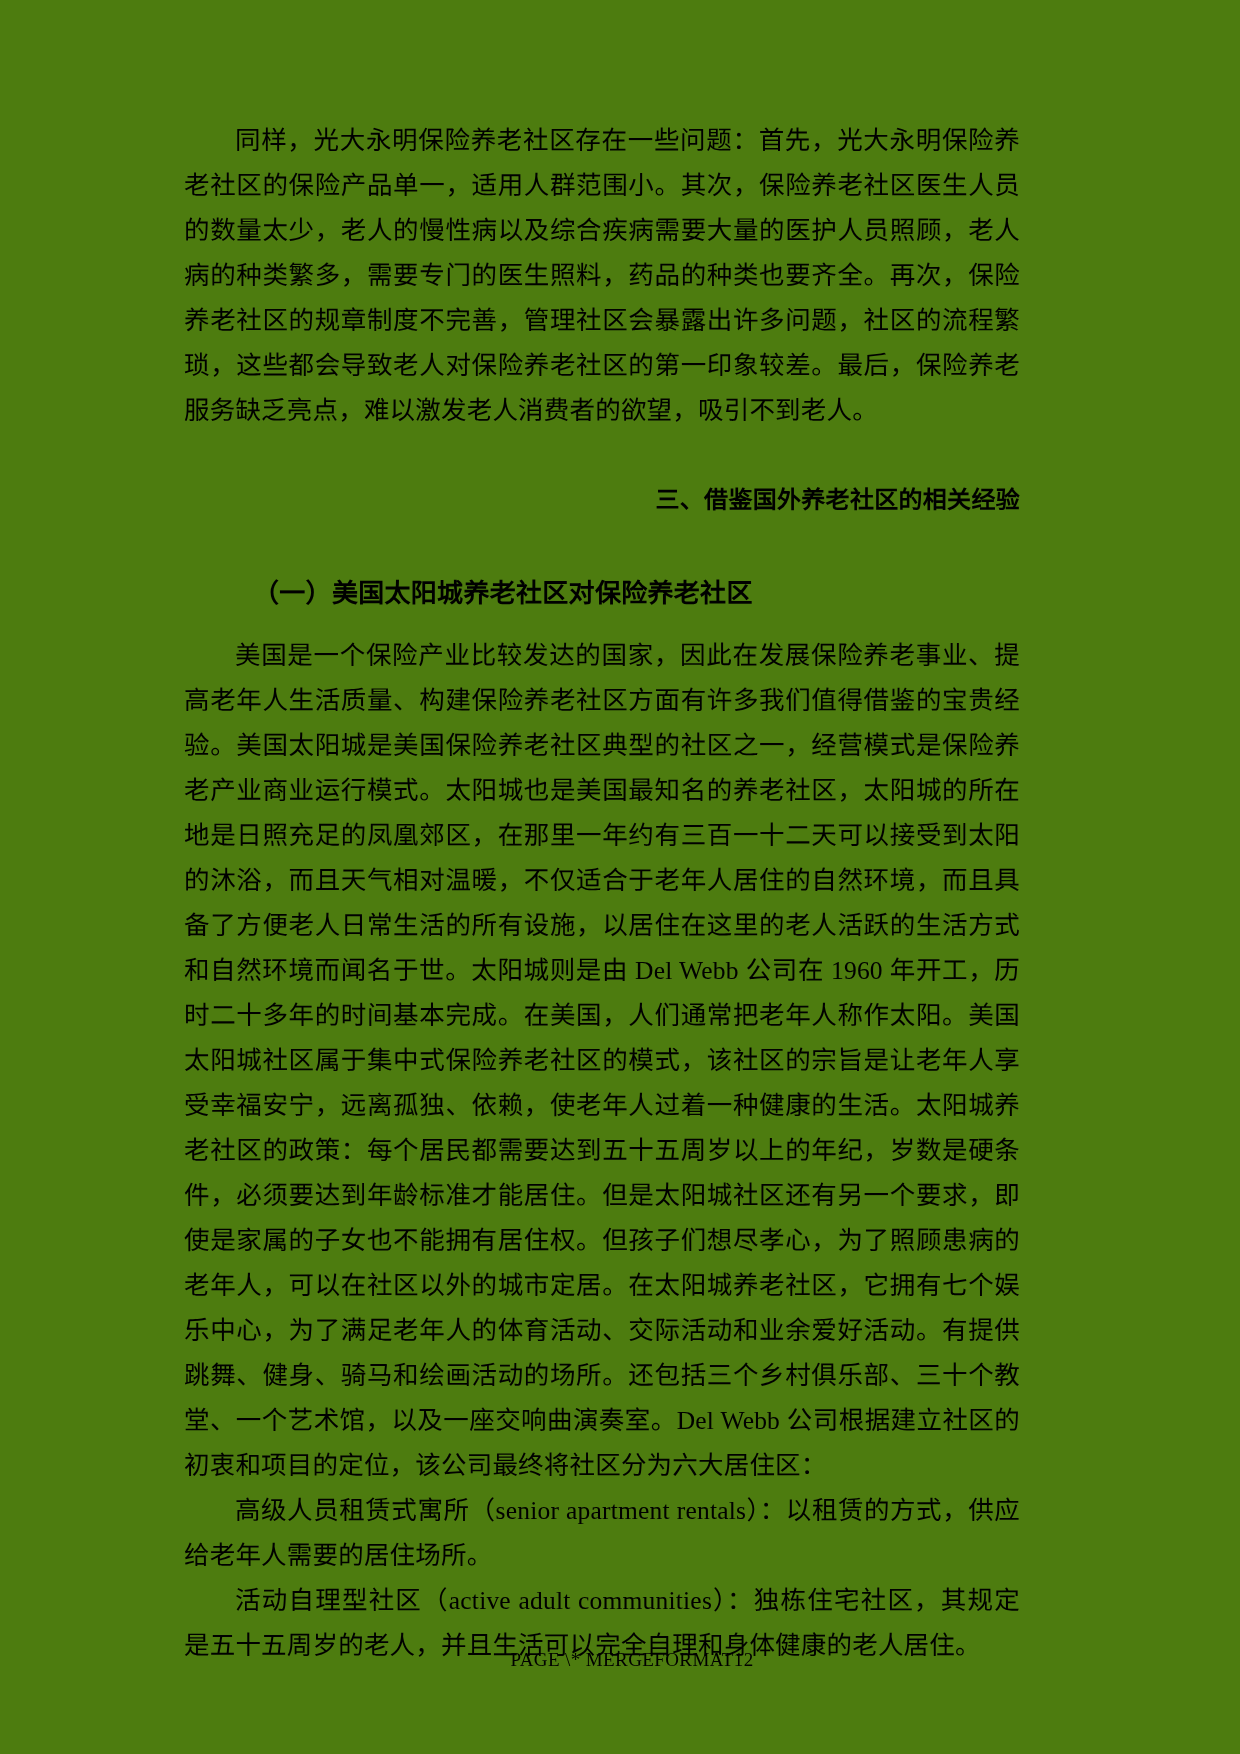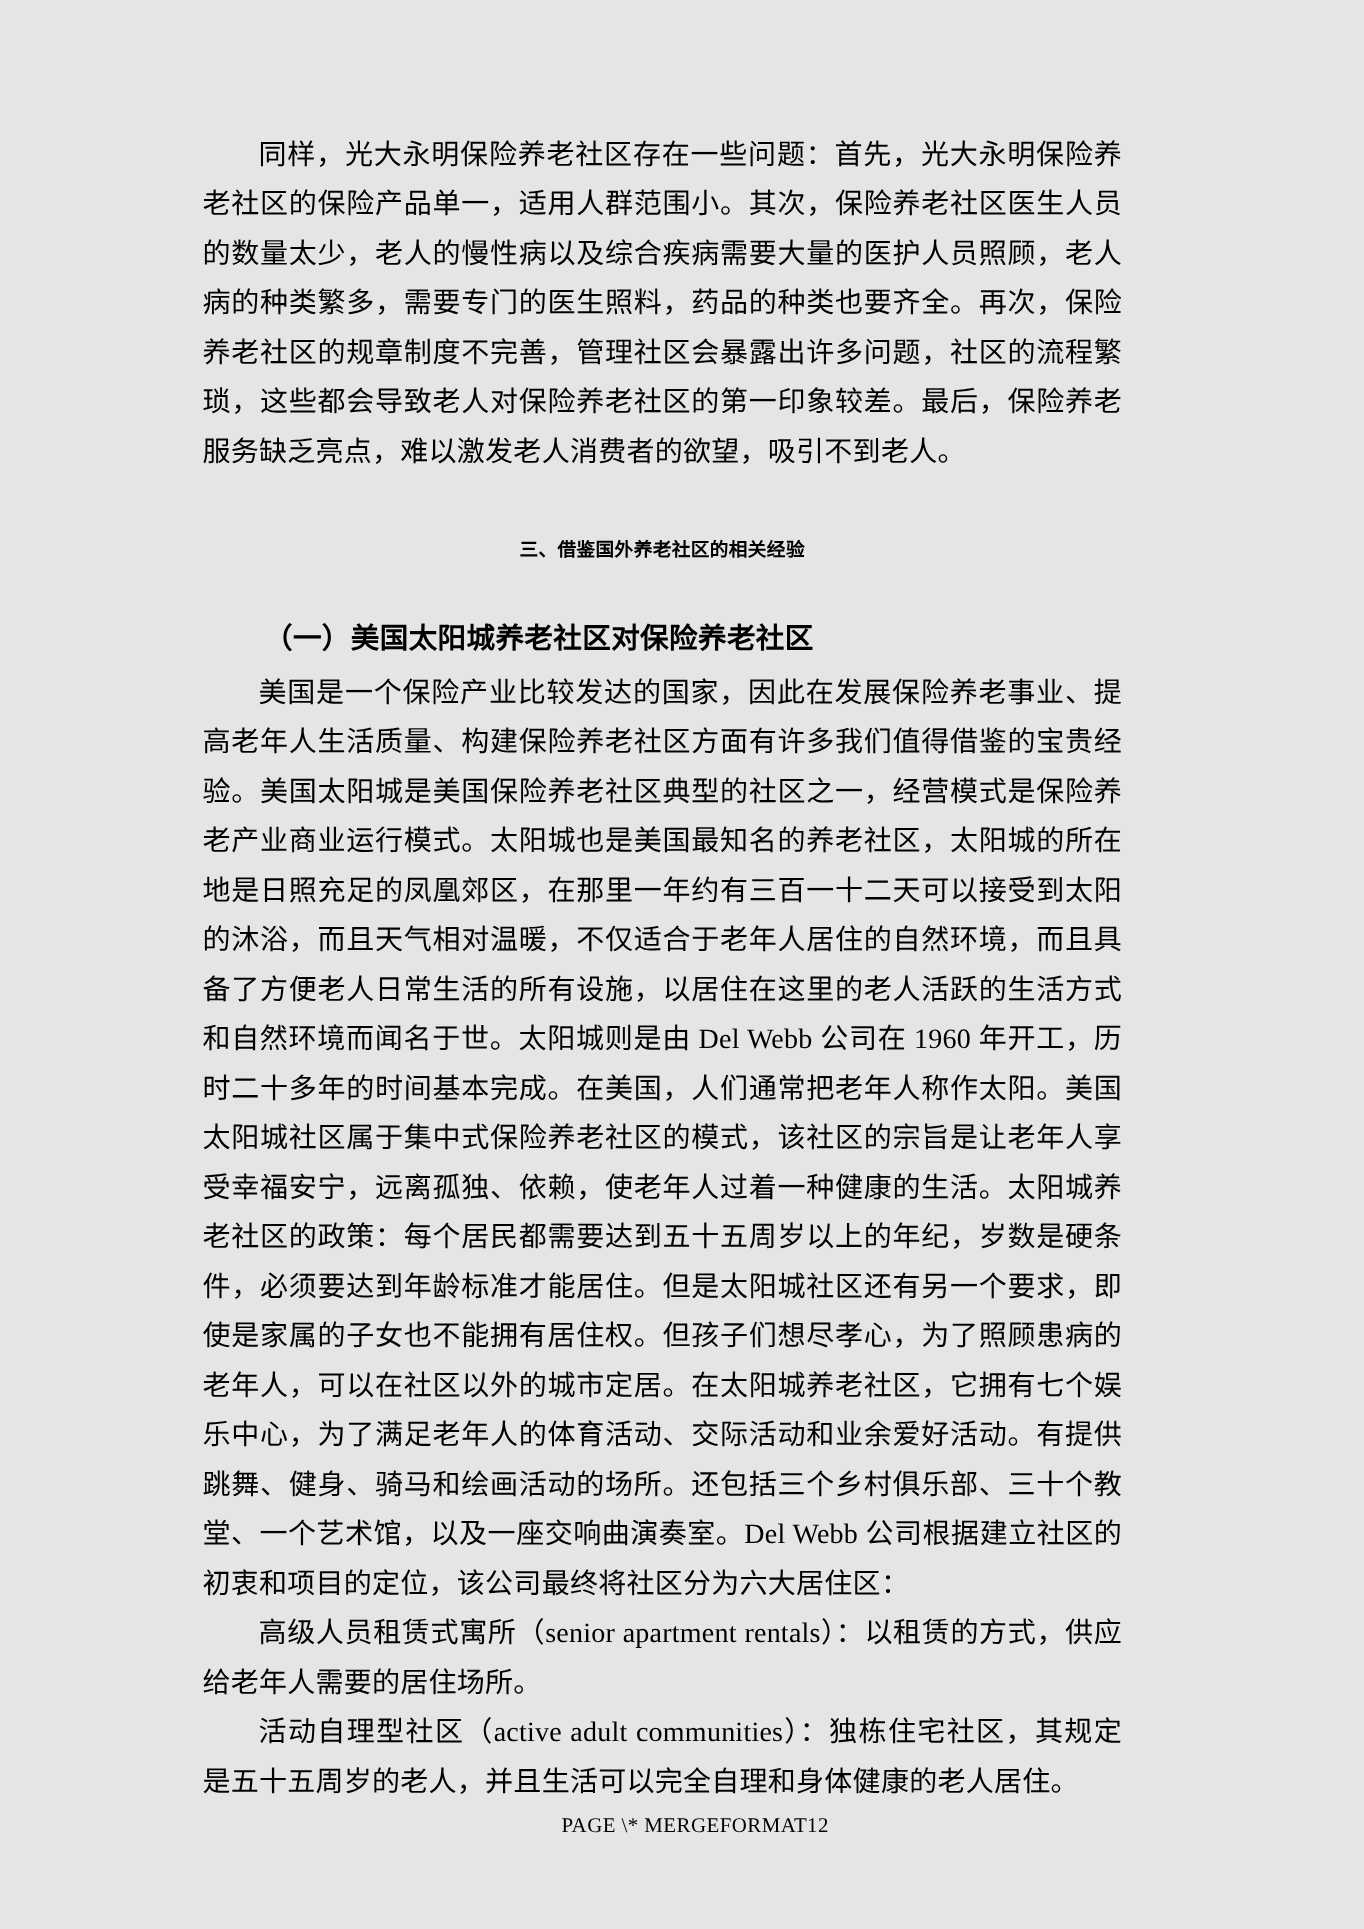--- a/index.html
+++ b/index.html
@@ -5,21 +5,21 @@
 <style>
   html, body {
     margin: 0;
     padding: 0;
     background: #ffffff;
   }
   .page {
     position: relative;
     width: 1240px;
     height: 1754px;
-    background: #e5e5e5;
+    background: #4d7c0f;
     margin: 0 auto;
     overflow: hidden;
     box-sizing: border-box;
     font-family: "Liberation Serif", "DejaVu Serif", serif;
     color: #000000;
   }
   .content {
     position: absolute;
     left: 184px;
     top: 118px;
@@ -36,30 +36,30 @@
     letter-spacing: 0.2px;
     word-break: break-all;
     font-family: "Liberation Serif", "DejaVu Serif", serif;
   }
   p.body.last-line-left {
     text-align-last: left;
   }
   
   h2.h1-cn {
     margin: 0;
-    font-size: 17px;
+    font-size: 24px;
     line-height: 46px;
     font-weight: bold;
-    text-align: center;
+    text-align: right;
     letter-spacing: 0.3px;
     font-family: "Liberation Sans", "DejaVu Sans", sans-serif;
   }
   
   h3.h2-cn {
-    margin: 4px;
+    margin: 17px;
     font-size: 26px;
     line-height: 46px;
     font-weight: bold;
     text-indent: 2em;
     text-align: left;
     letter-spacing: 0.3px;
     font-family: "Liberation Sans", "DejaVu Sans", sans-serif;
   }
   .spacer-lg { height: 44px; }
   .spacer-md { height: 30px; }

